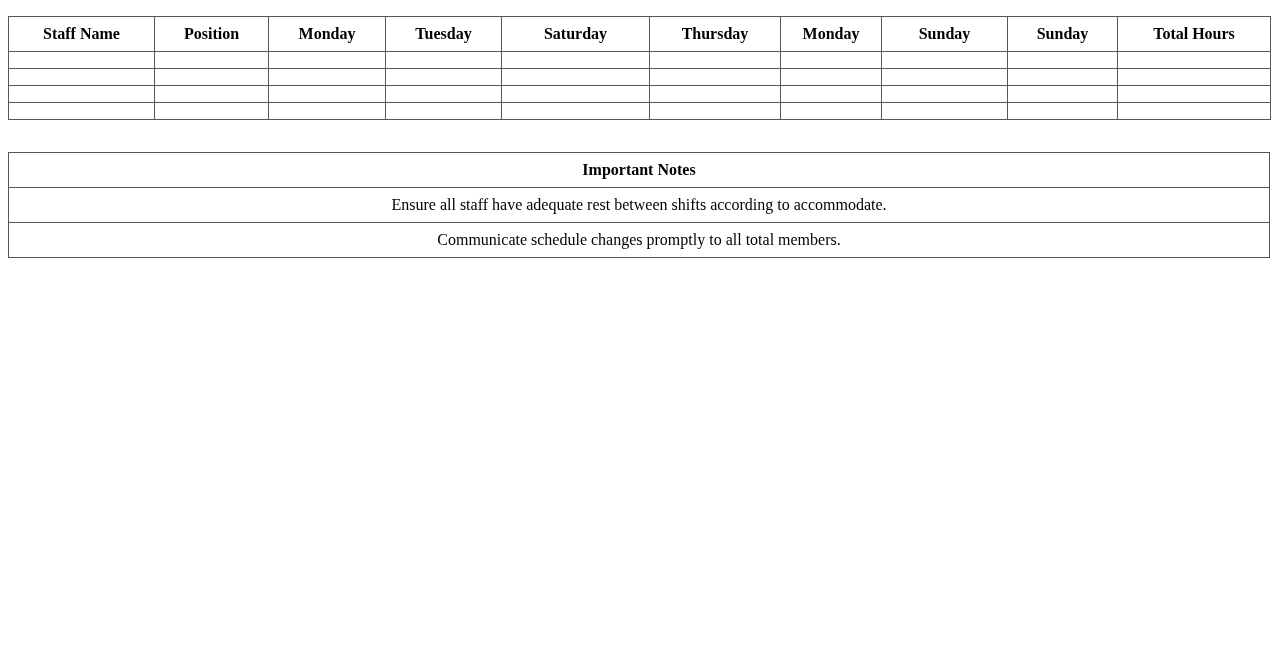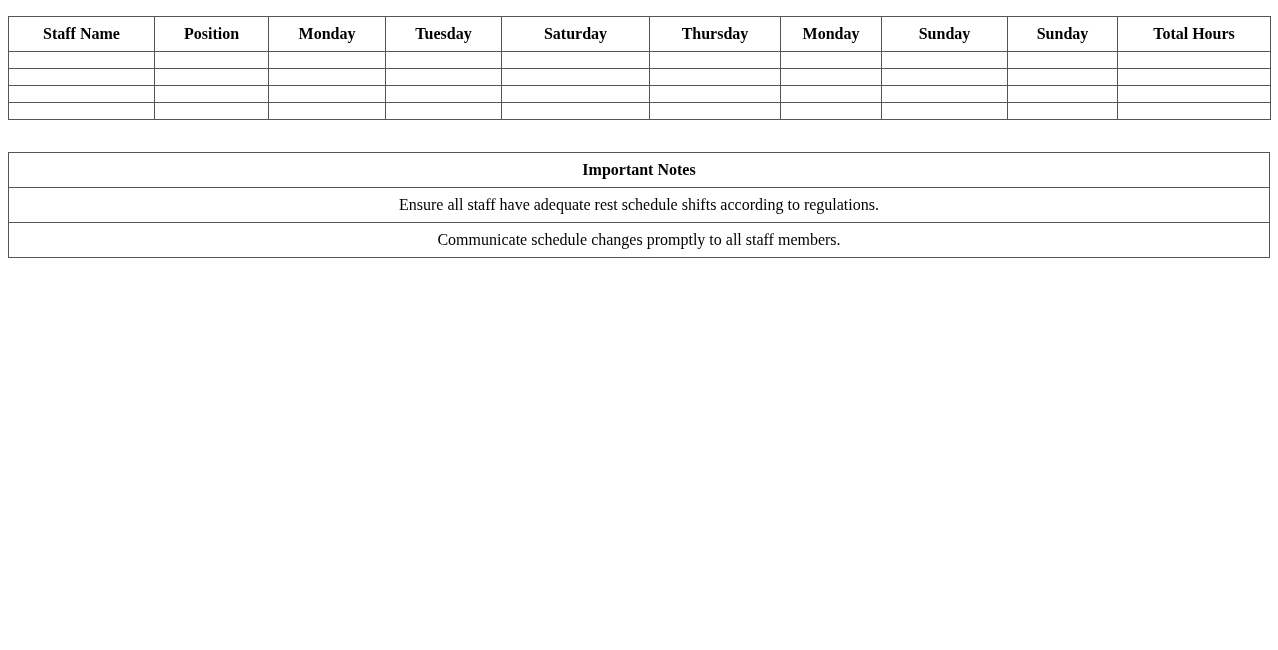--- a/index.html
+++ b/index.html
@@ -134,19 +134,19 @@
 </table>
 
 <table id="notes-table">
   <thead>
     <tr>
       <th>Important Notes</th>
     </tr>
   </thead>
   <tbody>
     <tr>
-      <td>Ensure all staff have adequate rest schedule shifts according to regulations.</td>
+      <td>Ensure all staff have adequate rest between shifts according to accommodate.</td>
     </tr>
     <tr>
-      <td>Communicate schedule changes promptly to all staff members.</td>
+      <td>Communicate schedule changes promptly to all total members.</td>
     </tr>
   </tbody>
 </table>
 
 </body></html>

